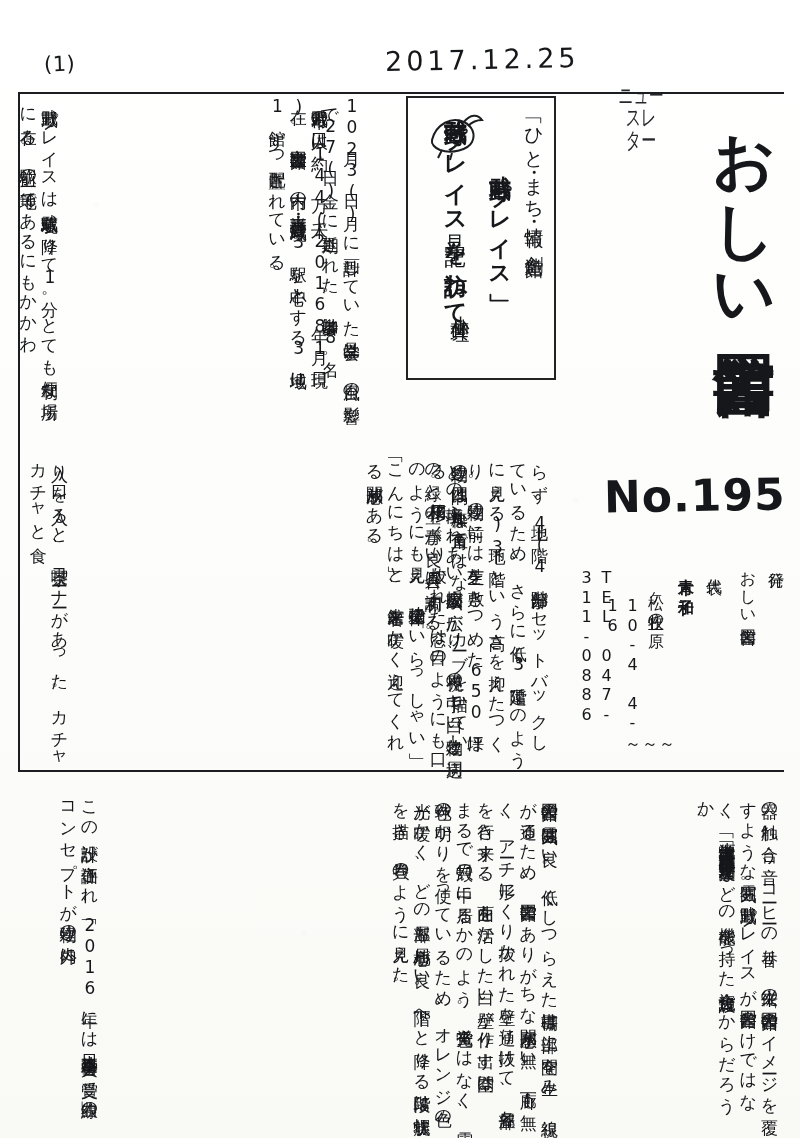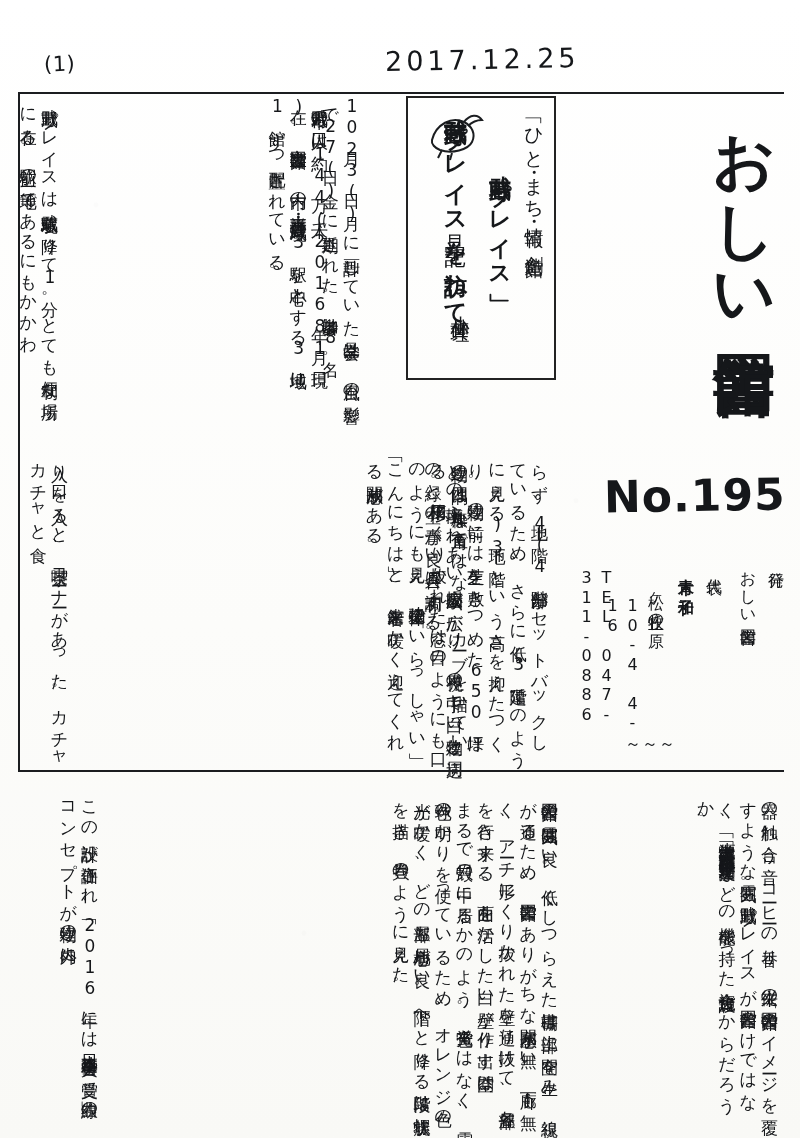--- a/index.html
+++ b/index.html
@@ -204,20 +204,23 @@
 
 <div class="page">
   <div class="paper-noise"></div>
 
   <div class="hw page-number">(1)</div>
 
   <div class="hw issue-date">2017.12.25</div>
 
   <div class="masthead">
     <div class="hw vtext masthead-title">おしい図書館</div>
+    <div class="masthead-deco">
+      <span>ニュースレター</span>
+    </div>
   </div>
   <div class="hw issue-no">No.195</div>
 
   <div class="publisher">
     <div class="hw vtext pcol p-issue">発行</div>
     <div class="hw vtext pcol p-org">おしい図書館</div>
     <div class="hw vtext pcol p-rep">代表</div>
     <div class="hw vtext pcol p-name">青木 和子</div>
     <div class="hw vtext pcol p-addr">松ヶ丘牧の原</div>
     <div class="hw vtext pcol p-num">10-4 4-16</div>

